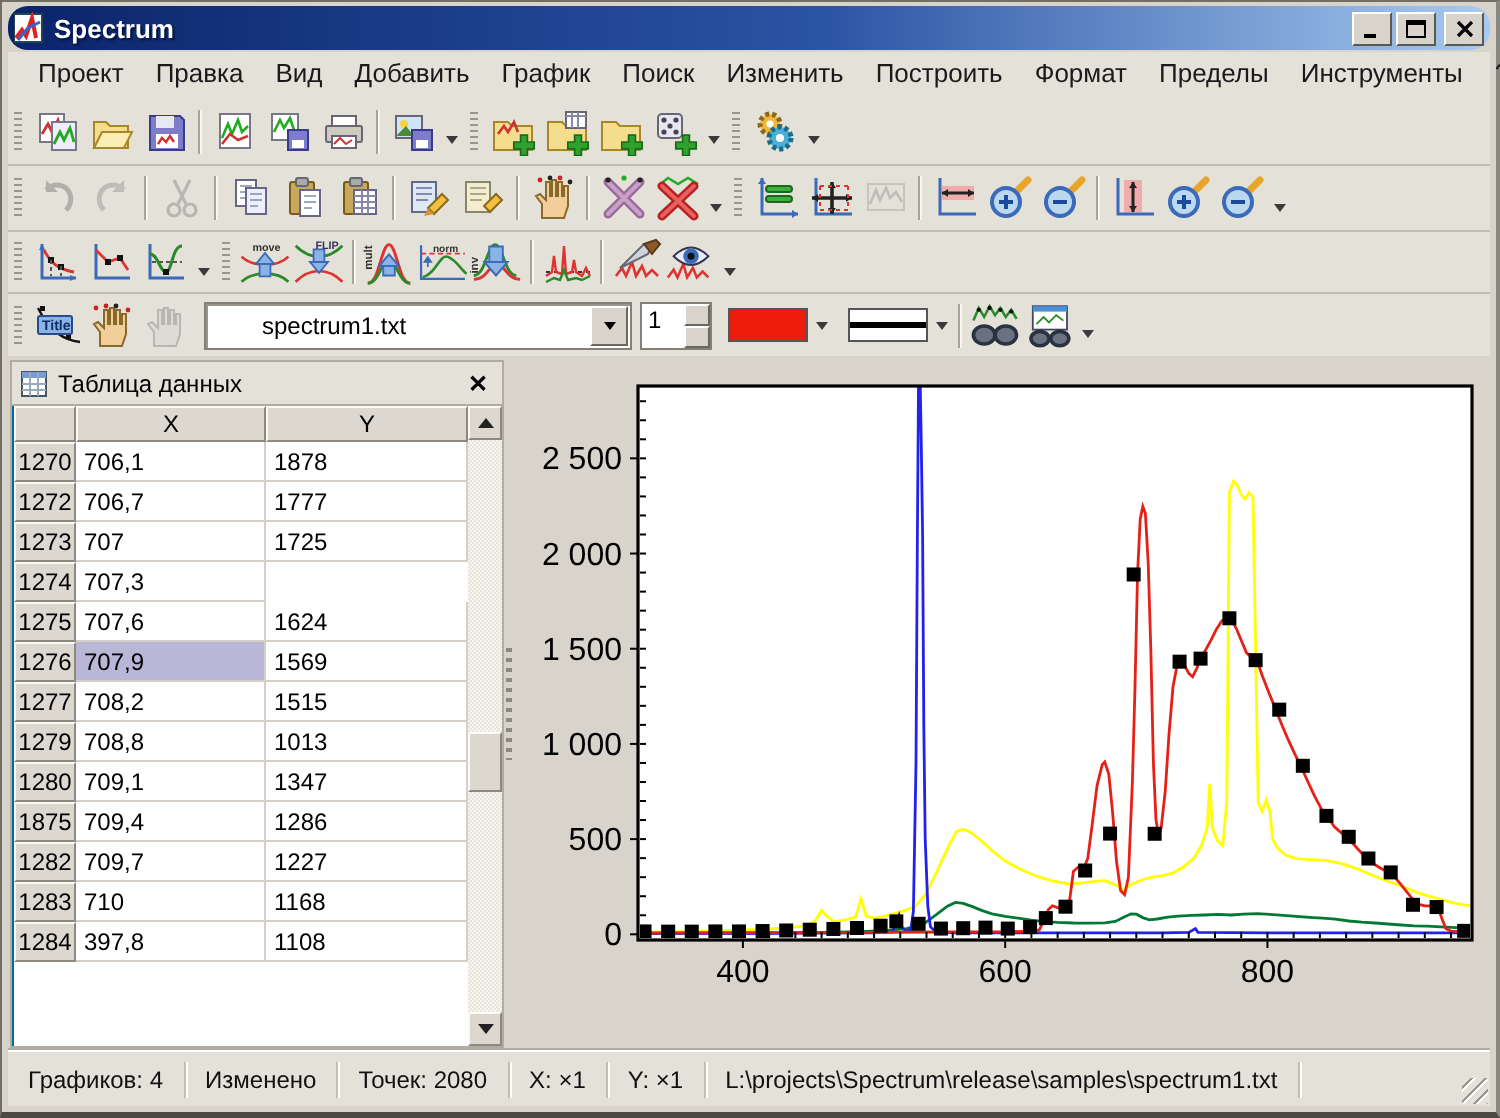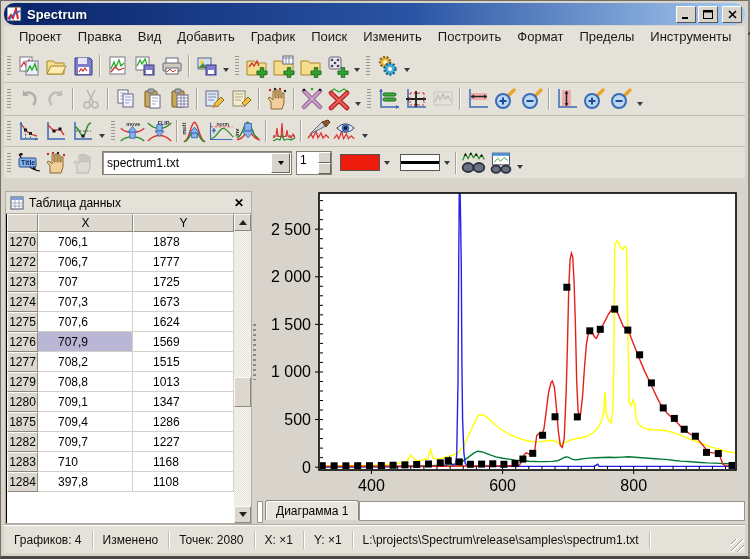--- a/index.html
+++ b/index.html
@@ -13,46 +13,46 @@
   .menubar{position:absolute;left:3px;top:25px;right:3px;height:23px;background:#e4e1d8;border-bottom:1px solid #c2beb4;display:flex;}
   .menubar .mi{font-size:13px;color:#1a1a1a;padding:3px 8px;}
   .grip{width:4px;height:20px;margin:0 4px 0 3px;background:repeating-linear-gradient(to bottom,#9a968c 0 1px,transparent 1px 3px);}
   
   .tbrow{position:absolute;left:3px;right:3px;background:#e4e1d8;border-bottom:1px solid #c2beb4;display:flex;align-items:center;}
   .tb{width:27px;height:27px;display:flex;align-items:center;justify-content:center;flex:none;}
   .tb.dis{opacity:.4;filter:grayscale(1);}
   .vsep{width:0;height:22px;border-left:1px solid #a8a49c;border-right:1px solid #f8f6f0;margin:0 3px;flex:none;}
   .dd{width:12px;height:24px;display:flex;align-items:flex-end;justify-content:center;padding-bottom:5px;flex:none;}
   .dd::after{content:'';border:3px solid transparent;border-top:4px solid #3a3a3a;}
-  .combo{width:188px;height:22px;background:#fff;border:1px solid #848078;box-shadow:inset 1px 1px 0 #9a968c;display:flex;align-items:center;flex:none;}
+  .combo{width:188px;height:22px;background:#fff;border:1px solid #848078;box-shadow:inset 1px 1px 0 #9a968c;display:flex;align-items:center;flex:none;padding-left:24px;}
   .combo .cv{flex:1;font-size:12px;padding:0 4px;color:#000;}
   .combo .cbtn{width:17px;height:18px;margin:1px;background:#d8d4cc;border:1px solid;border-color:#fff #6a675f #6a675f #fff;display:flex;align-items:center;justify-content:center;}
   .combo .cbtn::after{content:'';border:3px solid transparent;border-top:4px solid #000;margin-top:4px;}
   .spin{width:34px;height:22px;background:#fff;border:1px solid #848078;display:flex;flex:none;margin-left:4px;}
   .spin .sv{flex:1;font-size:12px;padding:1px 3px;}
   .spin .sarr{width:13px;display:flex;flex-direction:column;}
   .spin .sarr div{flex:1;background:#d8d4cc;border:1px solid;border-color:#fff #6a675f #6a675f #fff;display:flex;align-items:center;justify-content:center;}
   .spin .sarr div::after{content:'';border:3px solid transparent;}
   .spin .up::after{border-bottom:4px solid #000;margin-bottom:3px;}
   .spin .dn::after{border-top:4px solid #000;margin-top:3px;}
   .swatchbtn{height:24px;display:flex;align-items:center;padding:0 2px;flex:none;margin-left:6px;}
   .swatchbtn .well{width:38px;height:15px;border:1px solid #555;}
   .swatchbtn::after{content:'';border:3px solid transparent;border-top:4px solid #3a3a3a;margin-left:4px;margin-top:4px;}
   
   .main{position:absolute;left:3px;top:177px;right:3px;bottom:32px;background:#d8d4cc;overflow:hidden;}
-  .panel{position:absolute;left:1px;top:2px;width:245px;bottom:0;background:#000000;border:1px solid #b0aca2;overflow:hidden;margin-top:11px;}
+  .panel{position:absolute;left:1px;top:2px;width:245px;bottom:0;background:#0369a1;border:1px solid #b0aca2;overflow:hidden;}
   .phead{height:21px;display:flex;align-items:center;border-bottom:1px solid #b0aca2;background:#e4e1d8;padding:0 4px;}
   .phead .pt{font-size:12px;flex:1;margin-left:5px;color:#000;}
   .pclose{width:16px;height:16px;display:flex;align-items:center;justify-content:center;font-size:12px;font-weight:bold;color:#000;}
   .grid{position:absolute;left:1px;top:22px;right:17px;bottom:0;background:#fff;}
   .grow{display:flex;height:20px;}
   .ghead{height:18px;display:flex;}
   .hcell,.rh{background:#dcd8d0;border:1px solid;border-color:#fbfaf6 #8d897f #8d897f #fbfaf6;font-size:12px;display:flex;align-items:center;justify-content:center;color:#000;flex:none;box-sizing:border-box;}
   .rh{width:31px;}
-  .cx,.cy{border-right:1px solid #d4d0c8;border-bottom:1px solid #d4d0c8;font-size:12px;display:flex;align-items:center;padding-left:20px;background:#fff;flex:none;box-sizing:border-box;color:#000;}
+  .cx,.cy{border-right:1px solid #d4d0c8;border-bottom:1px solid #d4d0c8;font-size:12px;display:flex;align-items:center;padding-left:4px;background:#fff;flex:none;box-sizing:border-box;color:#000;}
   .cx{width:95px;}
   .cy{width:101px;}
   .cx.sel{background:#b9b6d6;}
   .sbar{position:absolute;right:0;top:22px;width:17px;bottom:0;background:#f2f0ea;background-image:repeating-conic-gradient(#f6f5f0 0 25%,#e7e4dc 0 50%);background-size:2px 2px;}
   .sbtn{position:absolute;left:0;width:17px;height:17px;background:#dcd8d0;border:1px solid;border-color:#fbfaf6 #8d897f #8d897f #fbfaf6;box-sizing:border-box;display:flex;align-items:center;justify-content:center;}
   .sbtn::after{content:'';border:4px solid transparent;}
   .sbtn.u{top:0;}  .sbtn.u::after{border-bottom:5px solid #222;margin-bottom:4px;}
   .sbtn.d{bottom:0;}.sbtn.d::after{border-top:5px solid #222;margin-top:4px;}
   .sthumb{position:absolute;left:0;width:17px;top:163px;height:30px;background:#dcd8d0;border:1px solid;border-color:#fbfaf6 #8d897f #8d897f #fbfaf6;box-sizing:border-box;}
   .splitter{position:absolute;left:247px;top:2px;width:6px;bottom:0;display:flex;align-items:center;justify-content:center;}
@@ -592,21 +592,20 @@
               <span class="cy">1777</span>
             </div>
             <div class="grow">
               <span class="rh">1273</span>
               <span class="cx">707</span>
               <span class="cy">1725</span>
             </div>
             <div class="grow">
               <span class="rh">1274</span>
               <span class="cx">707,3</span>
-              <span class="cy">1673</span>
             </div>
             <div class="grow">
               <span class="rh">1275</span>
               <span class="cx">707,6</span>
               <span class="cy">1624</span>
             </div>
             <div class="grow">
               <span class="rh">1276</span>
               <span class="cx sel">707,9</span>
               <span class="cy">1569</span>
@@ -785,25 +784,20 @@
             <line x1="60" y1="191.9553264604811" x2="56" y2="191.9553264604811" stroke="#000"></line>
             <text x="52" y="197.4553264604811" text-anchor="end" class="ax">1 000</text>
             <line x1="60" y1="144.36082474226802" x2="56" y2="144.36082474226802" stroke="#000"></line>
             <text x="52" y="149.86082474226802" text-anchor="end" class="ax">1 500</text>
             <line x1="60" y1="96.766323024055" x2="56" y2="96.766323024055" stroke="#000"></line>
             <text x="52" y="102.266323024055" text-anchor="end" class="ax">2 000</text>
             <line x1="60" y1="49.17182130584192" x2="56" y2="49.17182130584192" stroke="#000"></line>
             <text x="52" y="54.67182130584192" text-anchor="end" class="ax">2 500</text>
           </svg>
       </div>
-      <div class="tabbar">
-        <span class="tabpad"></span>
-        <span class="tab">Диаграмма 1</span>
-        <span class="tabfield"></span>
-      </div>
     </div>
   </div>
 
   <div class="status">
     <span class="sp">Графиков: 4</span>
     <span class="sp">Изменено</span>
     <span class="sp">Точек: 2080</span>
     <span class="sp">X: ×1</span>
     <span class="sp">Y: ×1</span>
     <span class="sp">L:\projects\Spectrum\release\samples\spectrum1.txt</span>

